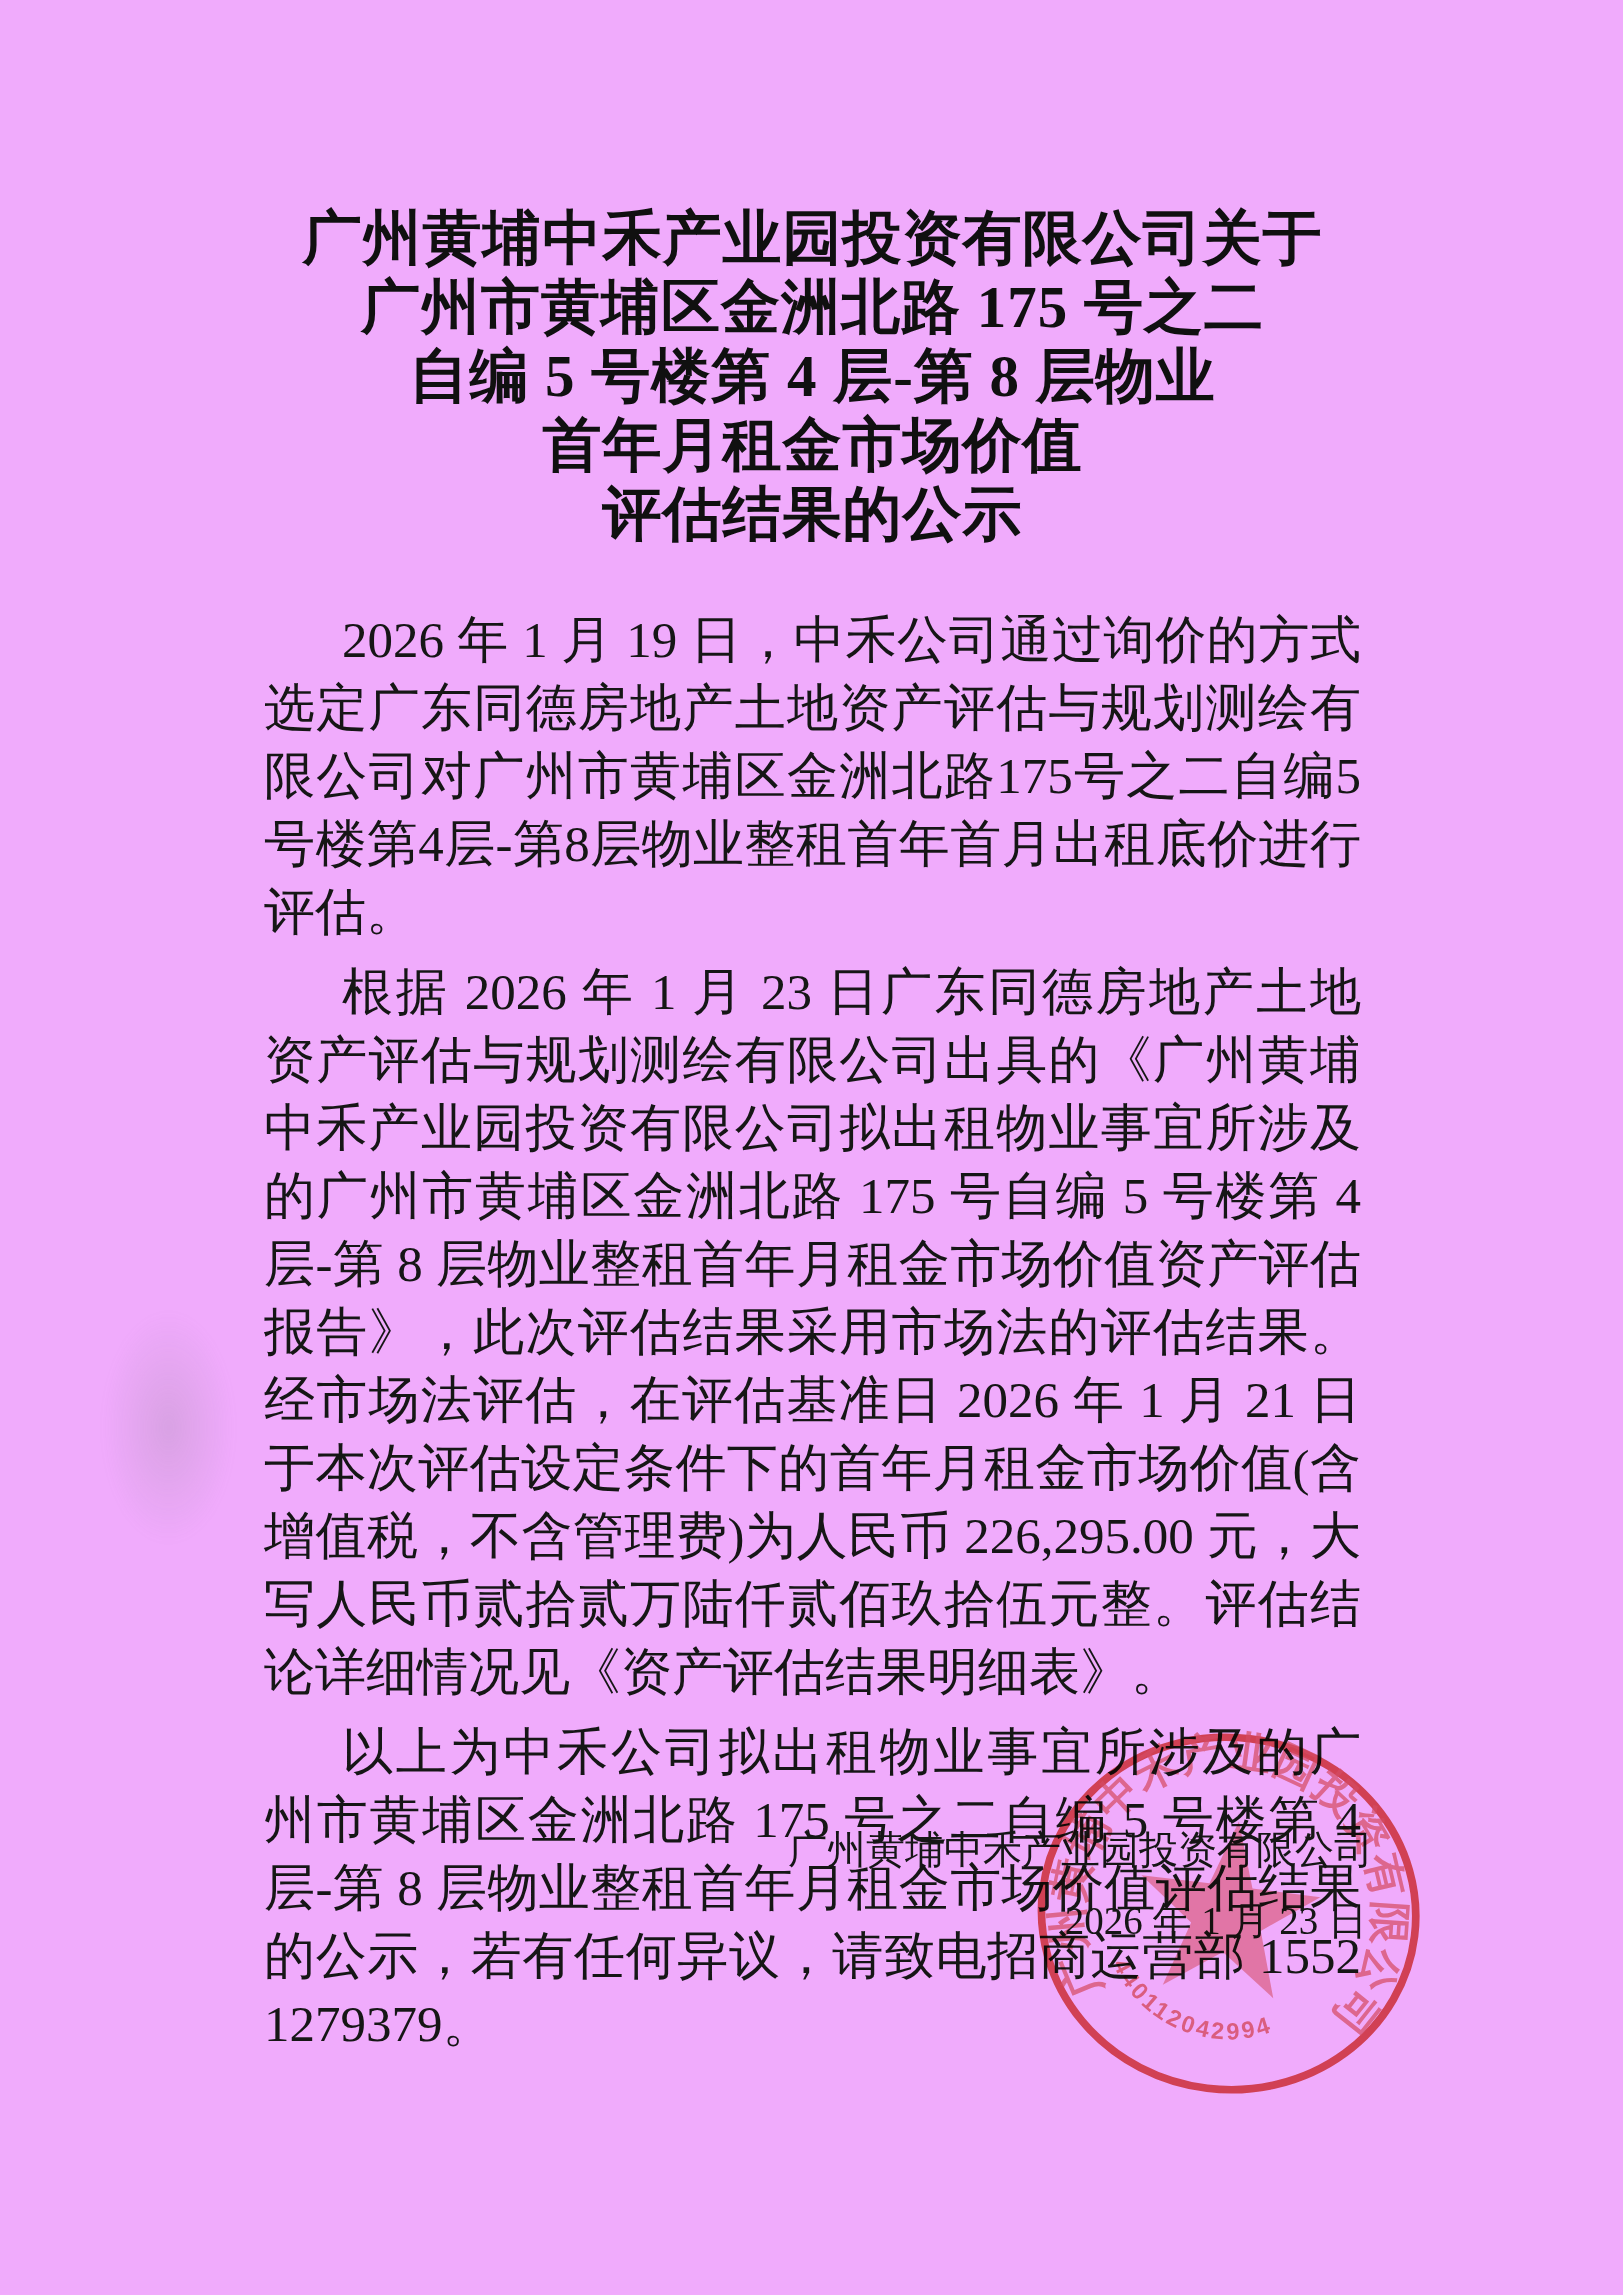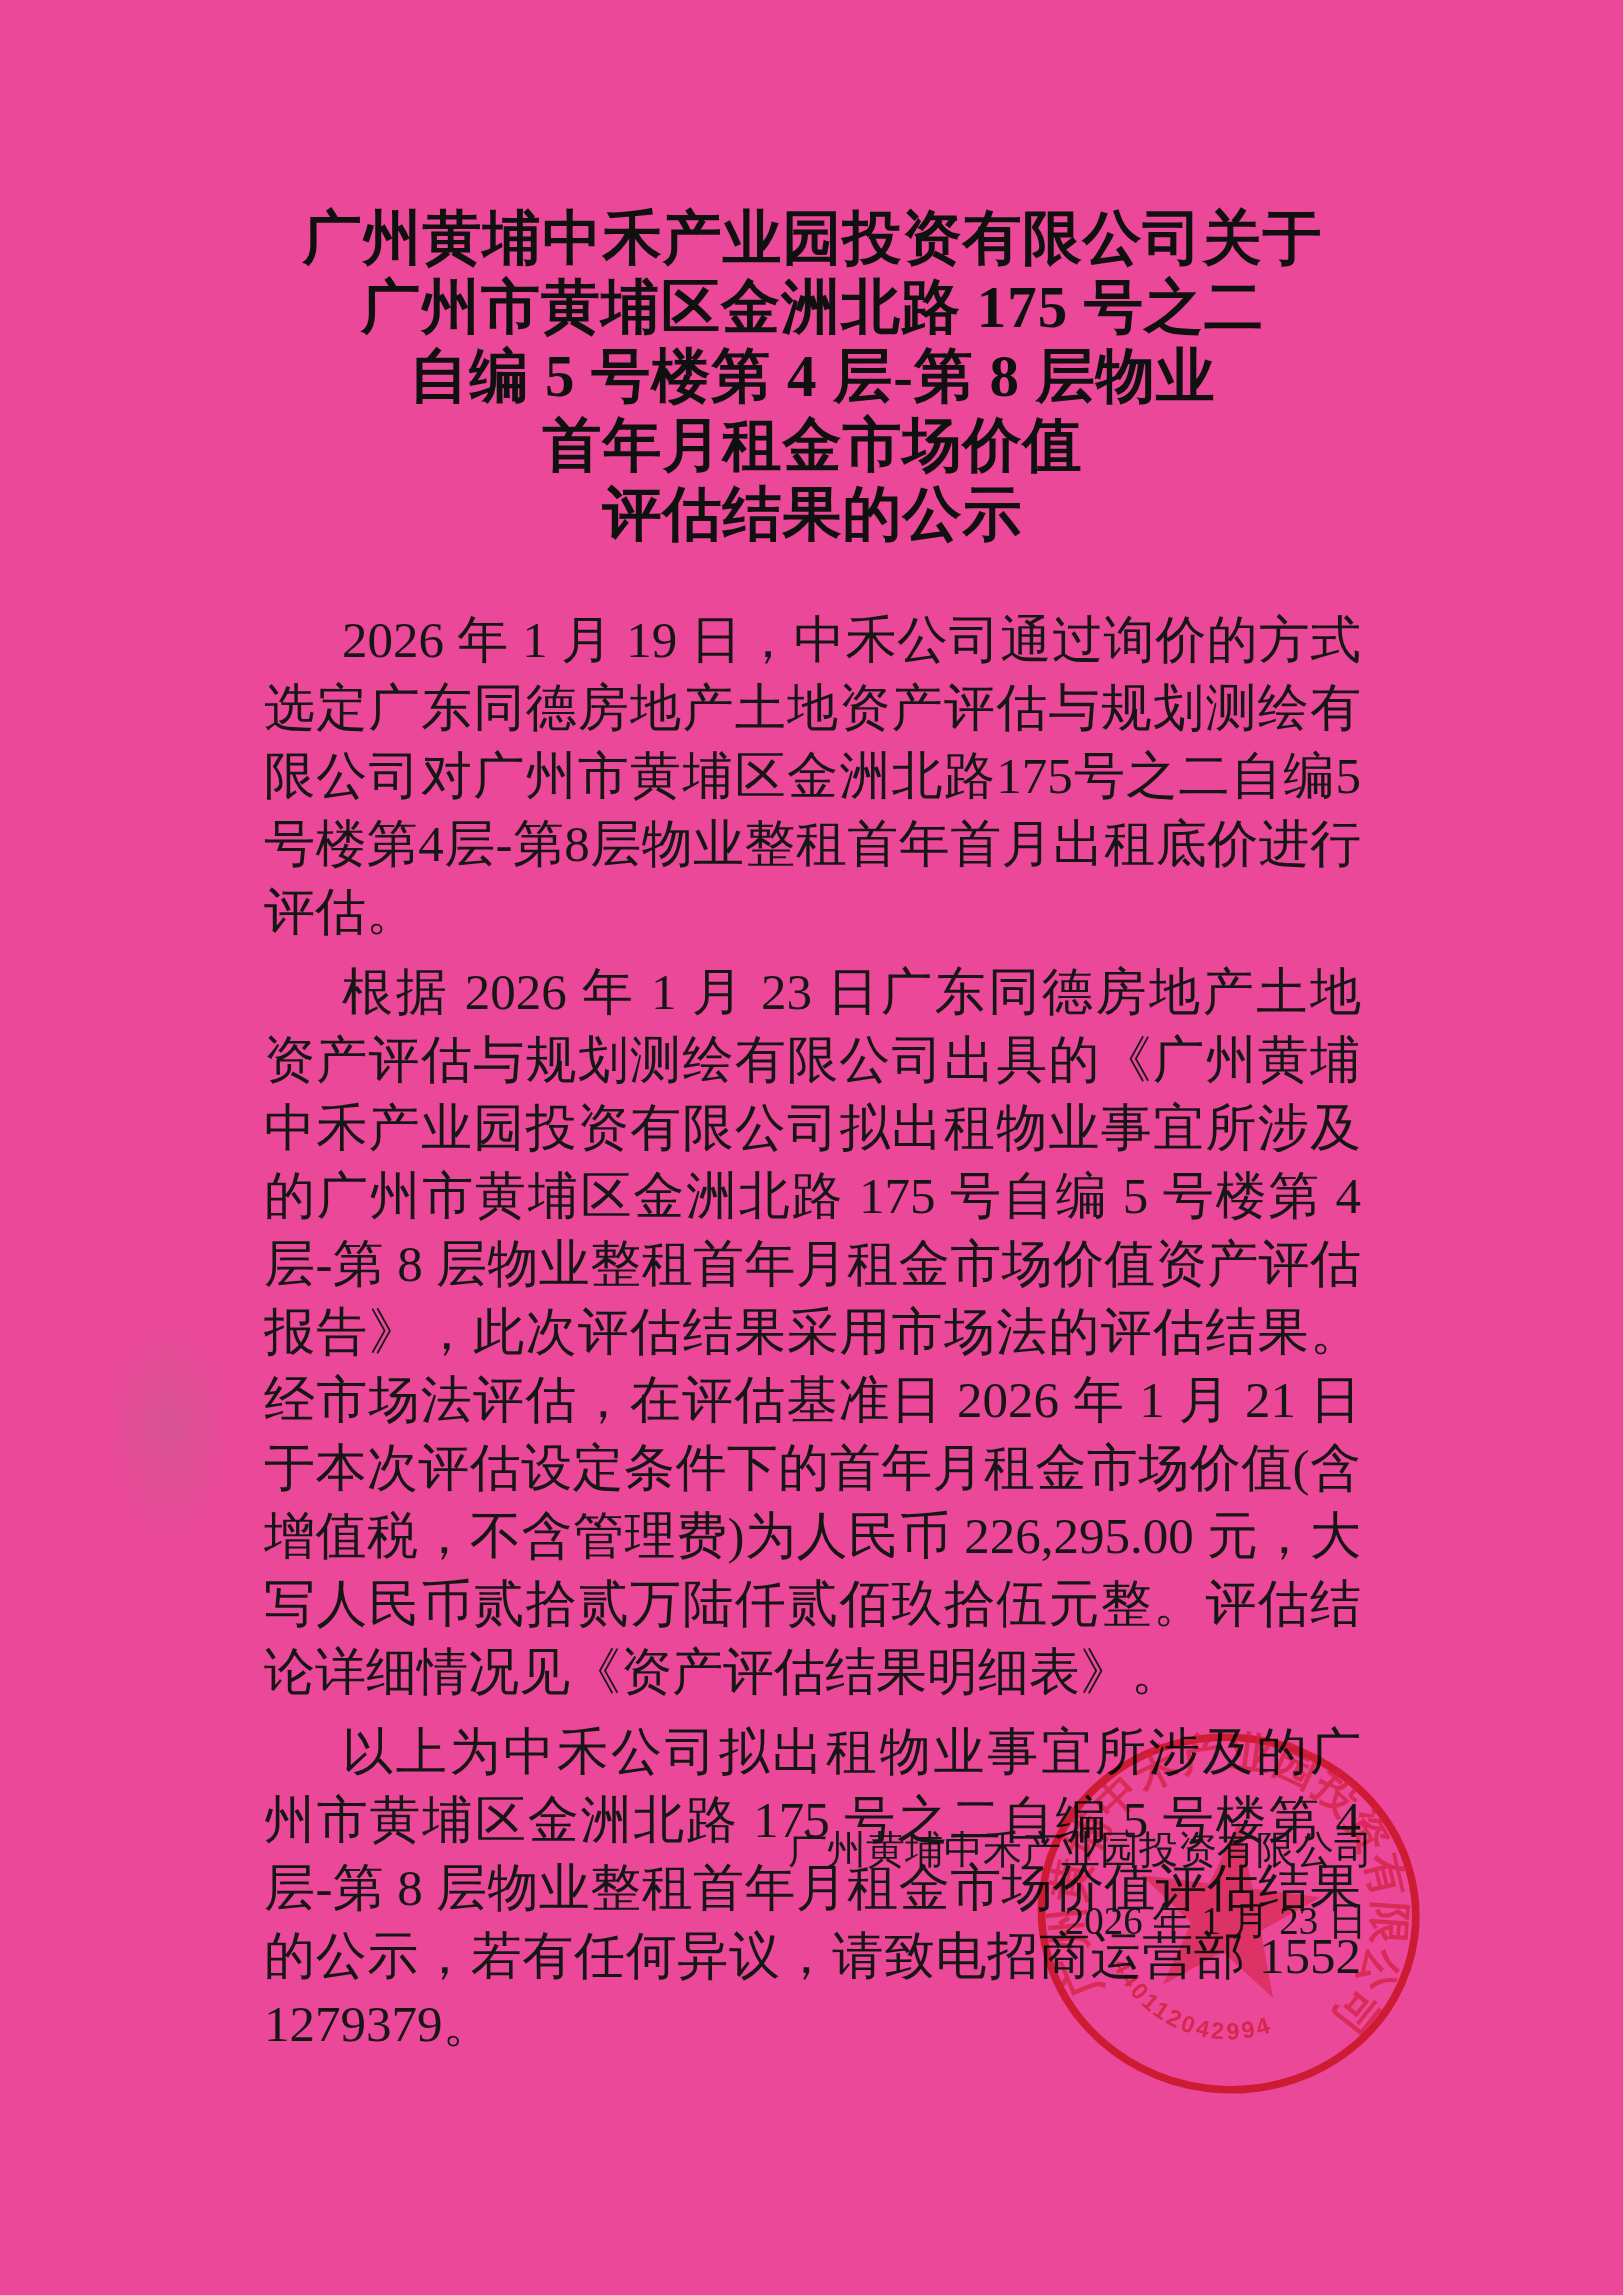--- a/index.html
+++ b/index.html
@@ -1,21 +1,21 @@
 <!DOCTYPE html>
 <html style="font-size:8.2px"><head>
 <meta charset="utf-8">
 <style>
   html, body { margin: 0; padding: 0; background: #8a8a8a; }
   .page {
     position: relative;
     width: 1624px;
     height: 2295px;
     margin: 0 auto;
-    background: #ec4899;
+    background: #f0abfc;
     overflow: hidden;
     font-family: "Liberation Serif", "DejaVu Serif", serif;
     color: #141414;
   }
   .doc-body {
     position: absolute;
     left: 252px;
     top: 204px;
     width: 1121px;
   }

